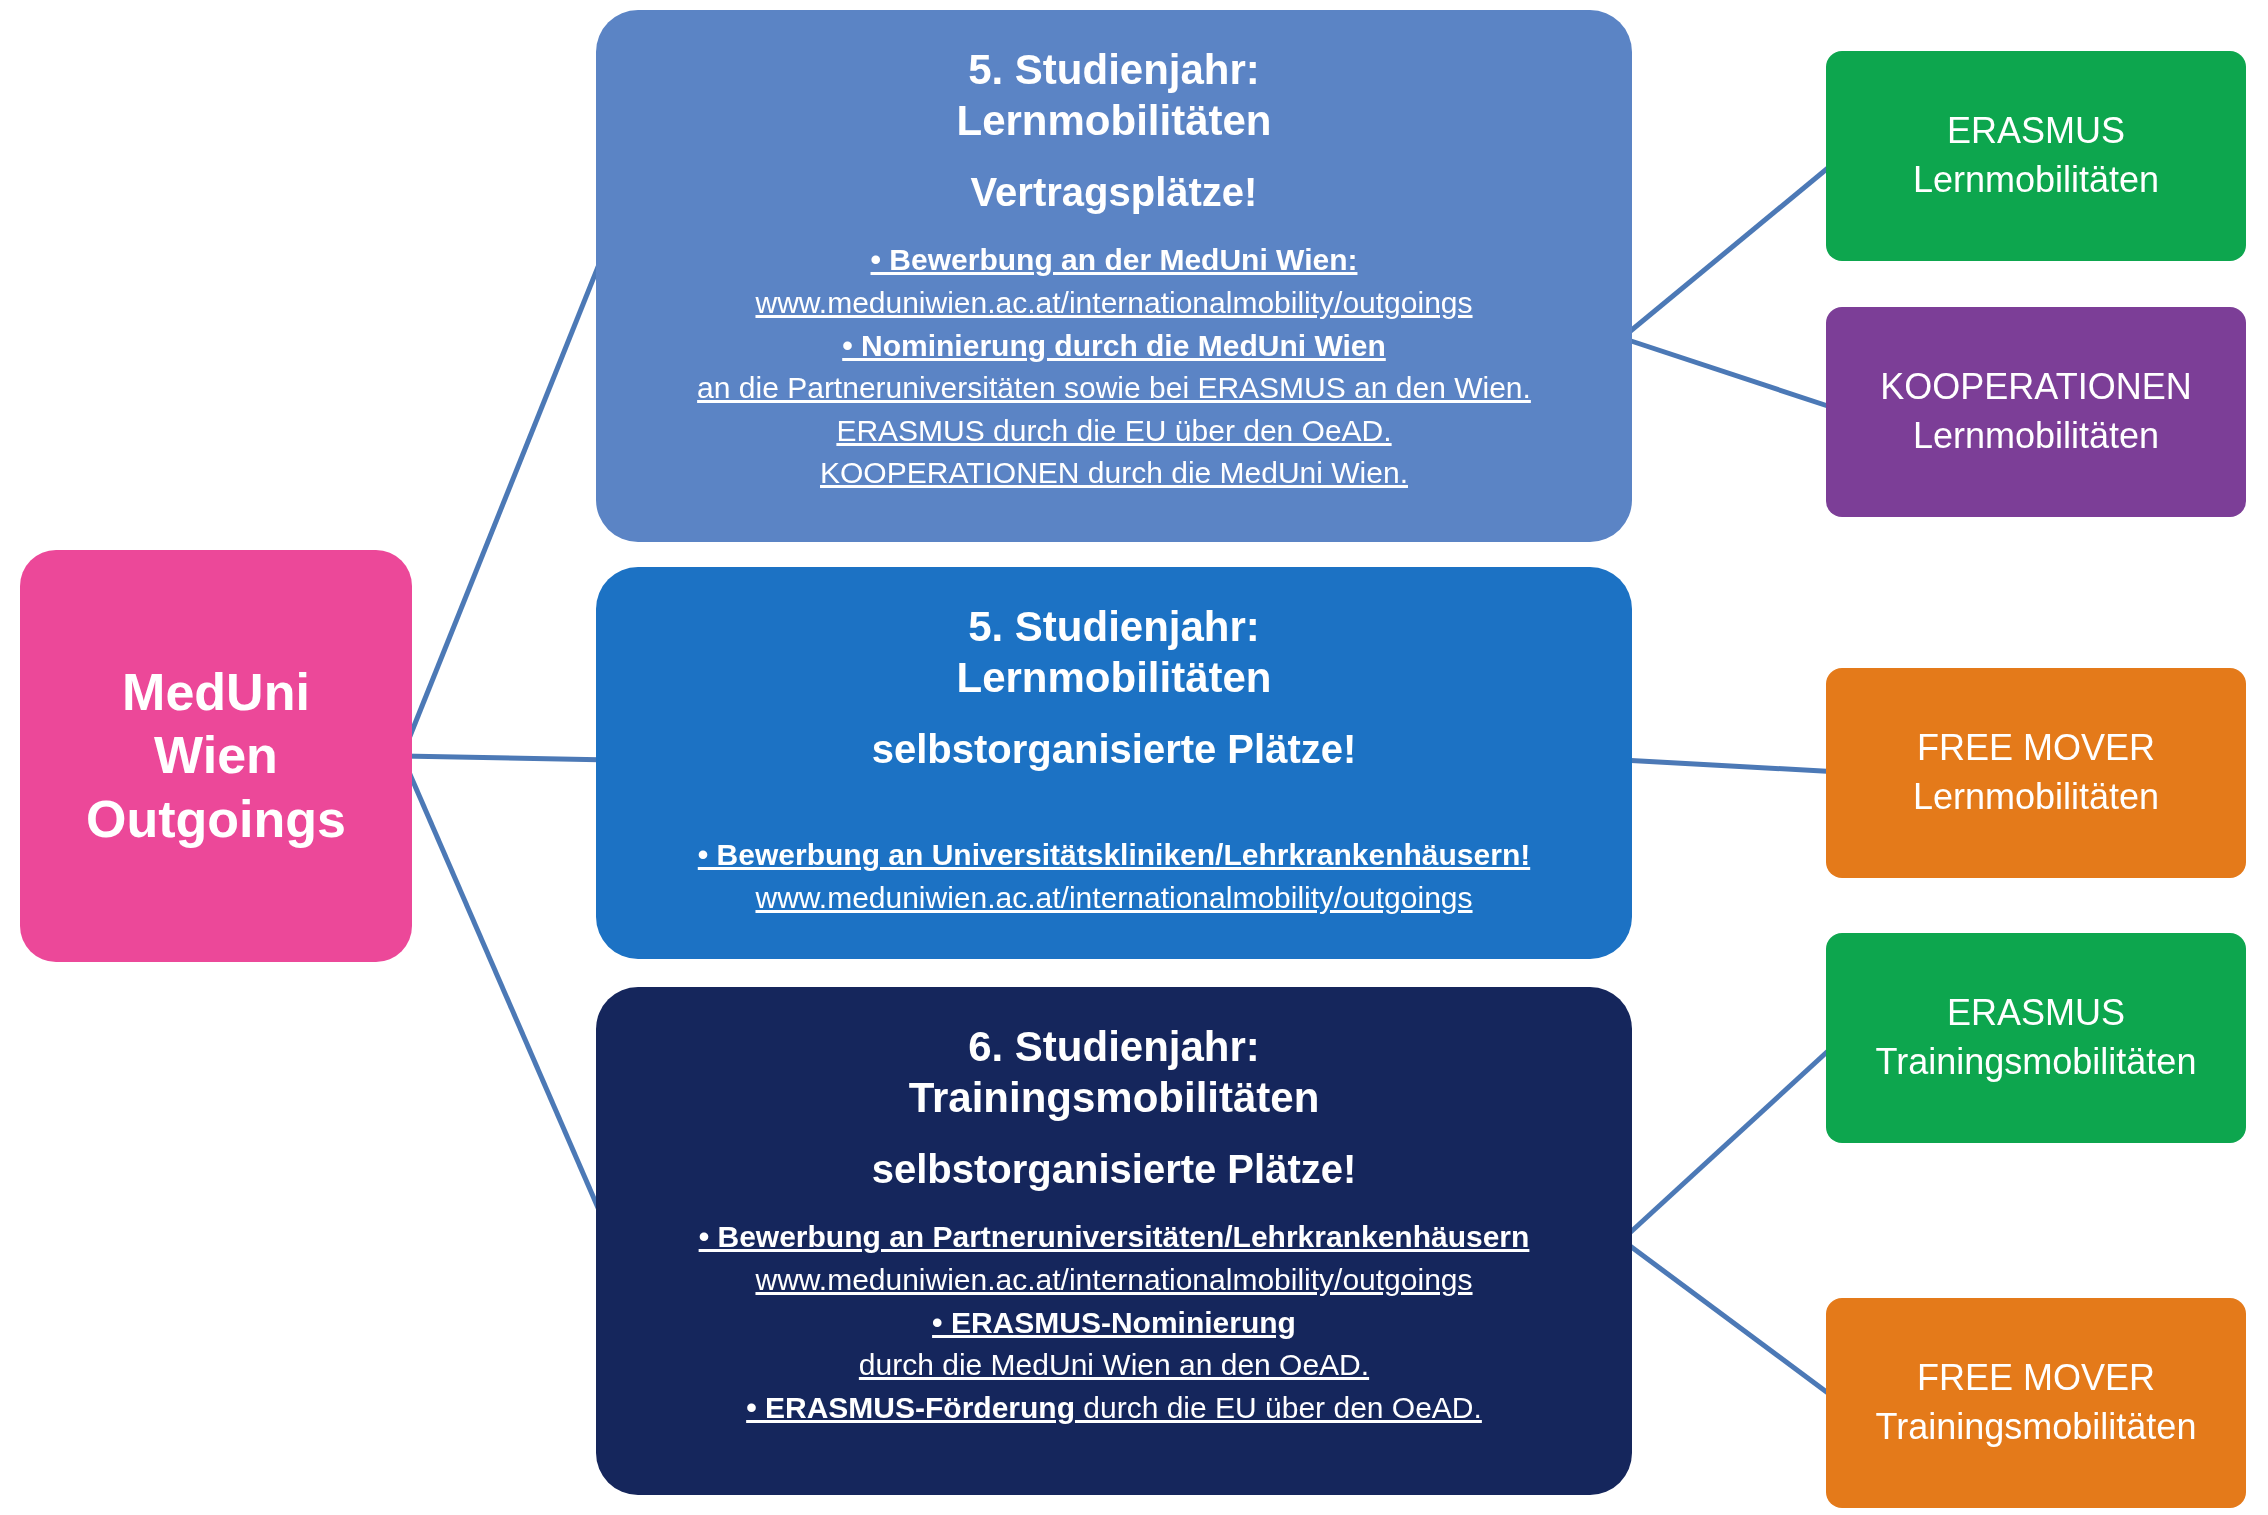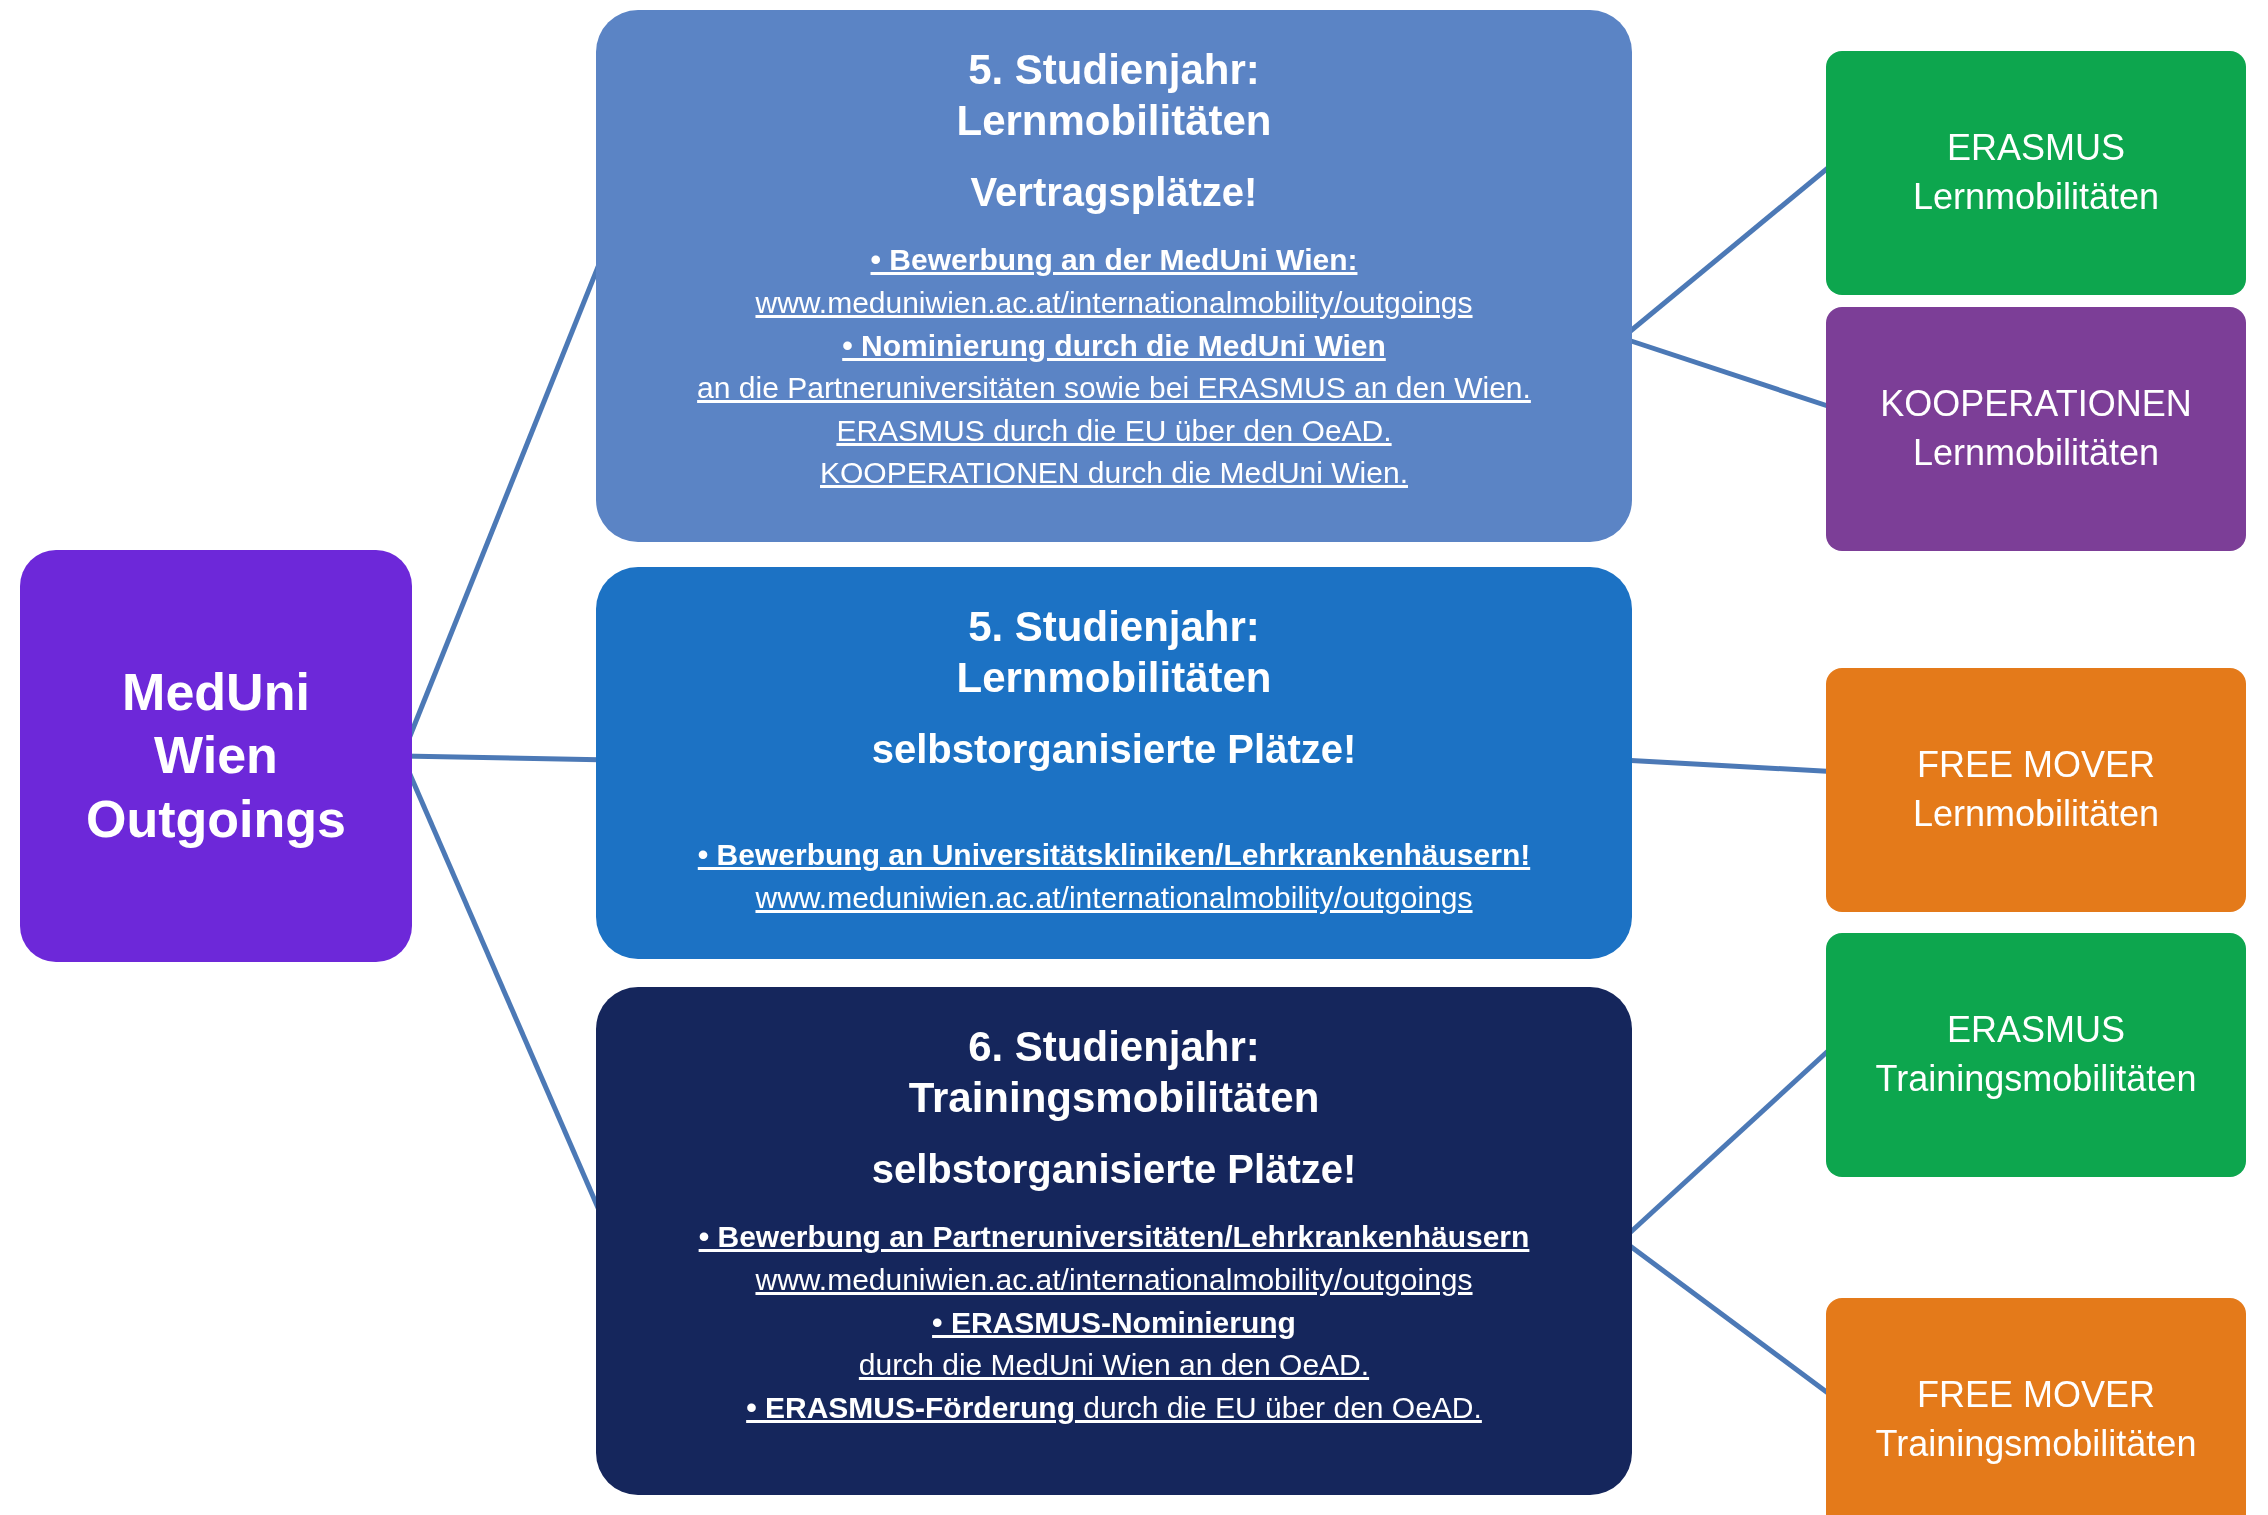--- a/index.html
+++ b/index.html
@@ -50,21 +50,21 @@
   .center-box .body { margin-top: 24px; font-size: 30px; line-height: 1.42; }
   .center-box .body.gap-large { margin-top: 62px; }
   .center-box .line { white-space: nowrap; text-decoration: underline; }
   .bold { font-weight: 700; }
   .box-top    { top: 10px;  height: 532px; }
   .box-mid    { top: 567px; height: 392px; }
   .box-bottom { top: 987px; height: 508px; }
   
   .leaf-box {
     left: 1826px;
-    width: 420px; height: 244px;
+    width: 420px; height: 210px;
     border-radius: 16px;
     display: flex; flex-direction: column;
     align-items: center; justify-content: center;
     font-size: 36px; line-height: 1.35;
   }
   .leaf-1 { top: 51px; }
   .leaf-2 { top: 307px; }
   .leaf-3 { top: 668px; }
   .leaf-4 { top: 933px; }
   .leaf-5 { top: 1298px; }
@@ -78,21 +78,21 @@
     <line x1="402" y1="756" x2="612" y2="232" stroke-width="5" stroke="#4C79B6"></line>
     <line x1="402" y1="756" x2="612" y2="760" stroke-width="5" stroke="#4C79B6"></line>
     <line x1="402" y1="756" x2="612" y2="1240" stroke-width="5" stroke="#4C79B6"></line>
     <line x1="1622" y1="338" x2="1840" y2="158" stroke-width="5" stroke="#4C79B6"></line>
     <line x1="1622" y1="338" x2="1840" y2="410" stroke-width="5" stroke="#4C79B6"></line>
     <line x1="1622" y1="760" x2="1840" y2="772" stroke-width="5" stroke="#4C79B6"></line>
     <line x1="1622" y1="1240" x2="1840" y2="1040" stroke-width="5" stroke="#4C79B6"></line>
     <line x1="1622" y1="1240" x2="1840" y2="1402" stroke-width="5" stroke="#4C79B6"></line>
   </svg>
 
-  <div class="box root-box" style="background-color: #6d28d9;">MedUni
+  <div class="box root-box" style="background-color: #ec4899;">MedUni
 Wien
 Outgoings</div>
 
   <div class="box center-box box-top" style="background-color: rgb(91, 132, 197);">
     <div class="title">5. Studienjahr:
 Lernmobilitäten</div>
     <div class="subtitle">Vertragsplätze!</div>
     <div class="body">
       <div class="line bold">• Bewerbung an der MedUni Wien:</div>
       <div class="line">www.meduniwien.ac.at/internationalmobility/outgoings</div>

